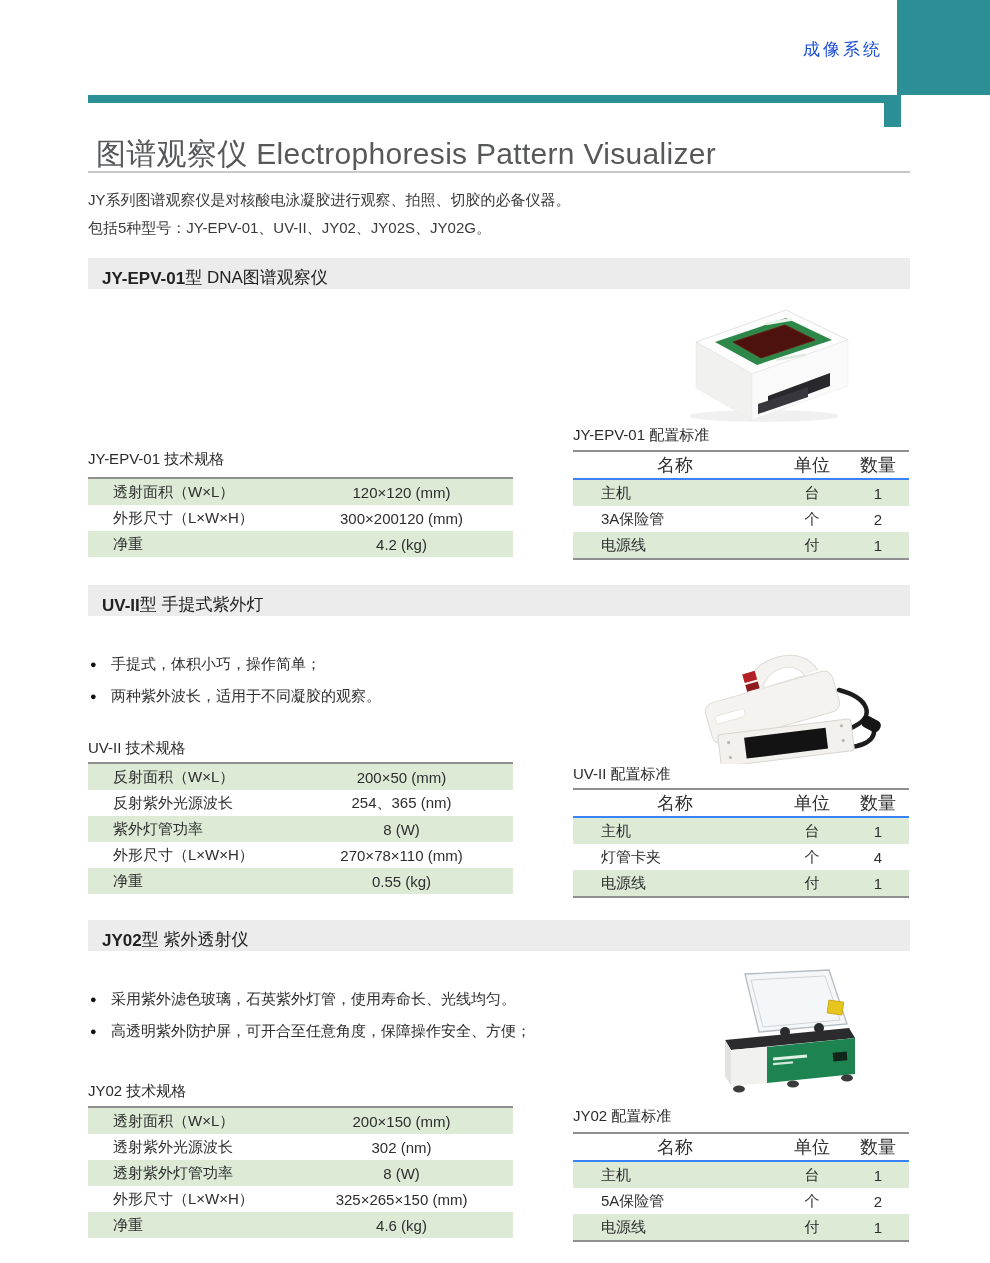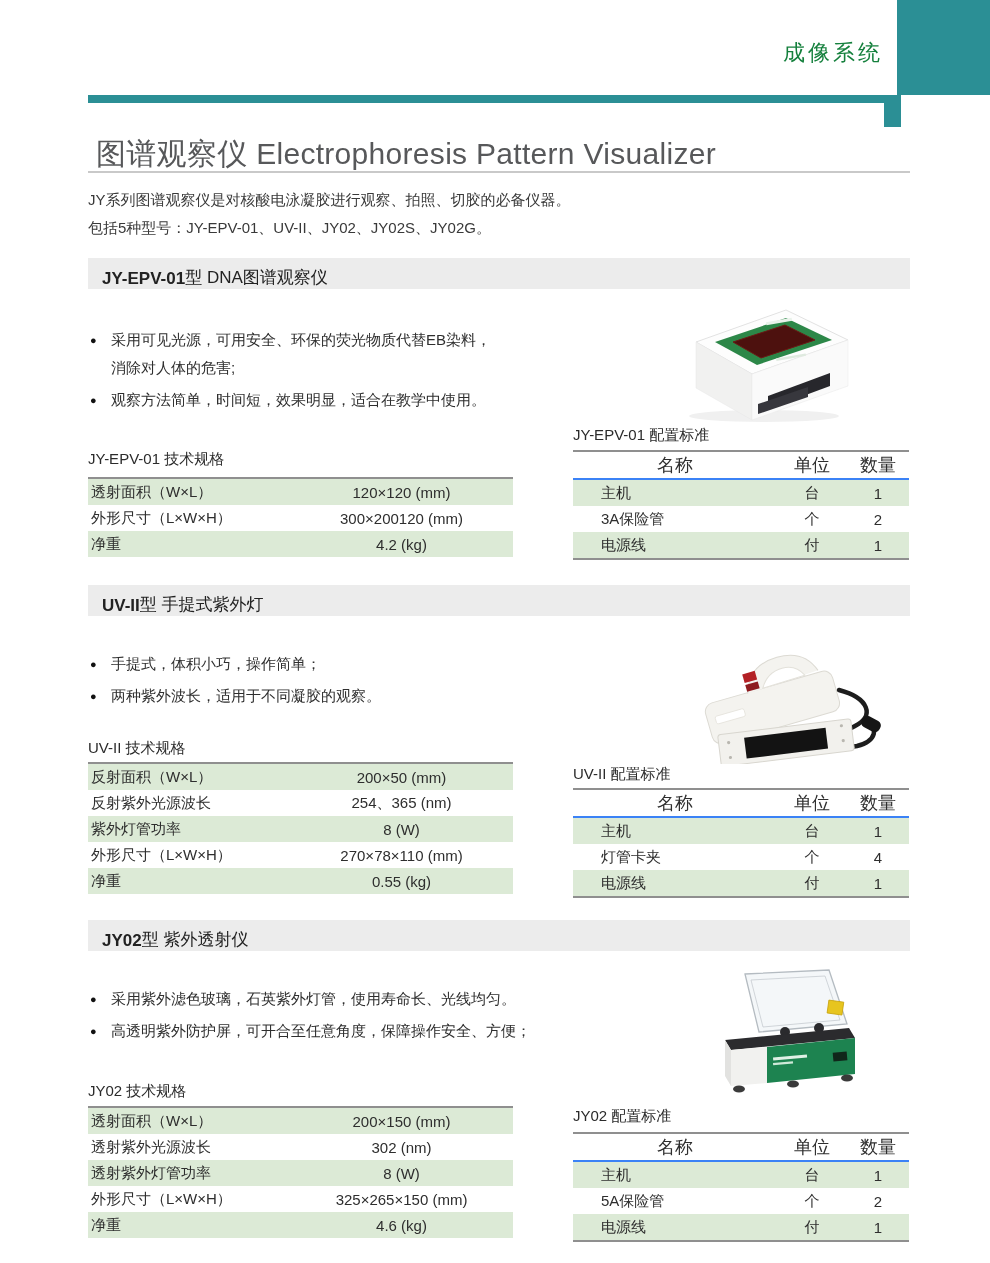--- a/index.html
+++ b/index.html
@@ -2,21 +2,21 @@
 <html><head>
 <meta charset="utf-8">
 <style>
   html,body{margin:0;padding:0;background:#ffffff;}
   .canvas{
     position:relative;width:990px;height:1263px;background:#ffffff;overflow:hidden;
     font-family:"Liberation Sans","DejaVu Sans",sans-serif;color:#303030;
   }
   
   .corner-block{position:absolute;left:897px;top:0;width:93px;height:95px;background:#2b8f95;}
-  .corner-label{position:absolute;top:38px;right:107px;font-size:22px;letter-spacing:3px;color:#15803d;}
+  .corner-label{position:absolute;top:38px;right:107px;font-size:17px;letter-spacing:3px;color:#1d4ed8;}
   .teal-bar{position:absolute;left:88px;top:95px;width:809px;height:8px;background:#2b8f95;}
   .teal-stub{position:absolute;left:884px;top:95px;width:17px;height:32px;background:#2b8f95;}
   
   .page-title{position:absolute;left:88px;top:126px;margin:8px;font-size:30px;font-weight:400;color:#57585a;letter-spacing:0.3px;}
   .title-rule{position:absolute;left:88px;top:171px;width:822px;height:2px;background:#c9c9c9;}
   .intro{position:absolute;left:88px;margin:0;font-size:15px;color:#393939;text-align:center;}
   .i1{top:191px}.i2{top:219px}
   
   .sec-header{position:absolute;left:88px;width:822px;height:31px;background:#ececec;
     display:flex;align-items:flex-end;padding-left:14px;box-sizing:border-box;font-size:17px;color:#222222;}
@@ -29,21 +29,21 @@
   .bullet::before{content:"●";position:absolute;left:0;top:0;font-size:11px;line-height:28px;color:#111;}
   
   .tbl-title{position:absolute;font-size:15px;color:#2b2b2b;}
   .tt1{left:88px;top:450px}.tt2{left:88px;top:739px}.tt3{left:88px;top:1082px}
   .ct1{left:573px;top:426px}.ct2{left:573px;top:765px}.ct3{left:573px;top:1107px}
   
   .spec-table{position:absolute;left:88px;width:425px;border-top:2px solid #8f8f8f;}
   .spt1{top:477px}.spt2{top:762px}.spt3{top:1106px}
   .row{display:flex;align-items:center;height:26px;font-size:15px;color:#2e2e2e;}
   .row.green{background:#dcead6;}
-  .spec-label{width:208px;padding-left:3px;box-sizing:border-box;white-space:nowrap;}
+  .spec-label{width:208px;padding-left:25px;box-sizing:border-box;white-space:nowrap;}
   .spec-value{flex:1;text-align:center;padding-right:6px;white-space:nowrap;}
   
   .config-table{position:absolute;left:573px;width:336px;border-top:2px solid #8f8f8f;border-bottom:2px solid #8f8f8f;}
   .cft1{top:450px}.cft2{top:788px}.cft3{top:1132px}
   .cfg-head{border-bottom:2px solid #3b82f6;font-size:18px;color:#2e2e2e;}
   .cfg-name{flex:1;padding-left:28px;box-sizing:border-box;}
   .cfg-head .cfg-name{text-align:center;padding-left:0;}
   .cfg-unit{width:70px;text-align:center;}
   .cfg-qty{width:62px;text-align:center;}
   
@@ -63,27 +63,20 @@
   <h1 class="page-title">图谱观察仪 Electrophoresis Pattern Visualizer</h1>
   <div class="title-rule"></div>
   <p class="intro i1">JY系列图谱观察仪是对核酸电泳凝胶进行观察、拍照、切胶的必备仪器。</p>
   <p class="intro i2">包括5种型号：JY-EPV-01、UV-II、JY02、JY02S、JY02G。</p>
 
   <div class="sec-header sh1">
     <span class="model">JY-EPV-01</span>
       <span>型 DNA图谱观察仪</span>
   </div>
 
-  <div class="bullets bl1">
-    <div class="bullet">
-      <div>采用可见光源，可用安全、环保的荧光物质代替EB染料，</div>
-      <div>消除对人体的危害;</div>
-    </div>
-    <div class="bullet">观察方法简单，时间短，效果明显，适合在教学中使用。</div>
-  </div>
 
   <div class="tbl-title tt1">JY-EPV-01 技术规格</div>
   <div class="spec-table spt1">
     <div class="row green">
       <div class="spec-label">透射面积（W×L）</div>
       <div class="spec-value">120×120 (mm)</div>
     </div>
     <div class="row">
       <div class="spec-label">外形尺寸（L×W×H）</div>
       <div class="spec-value">300×200120 (mm)</div>

